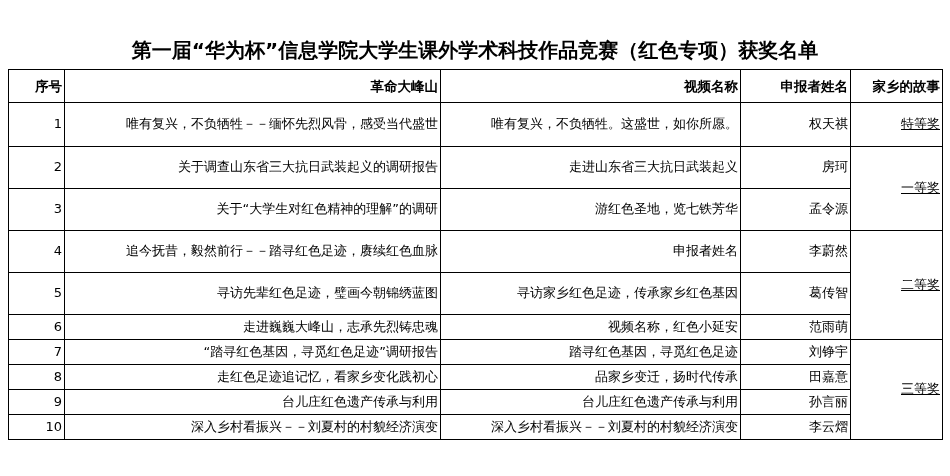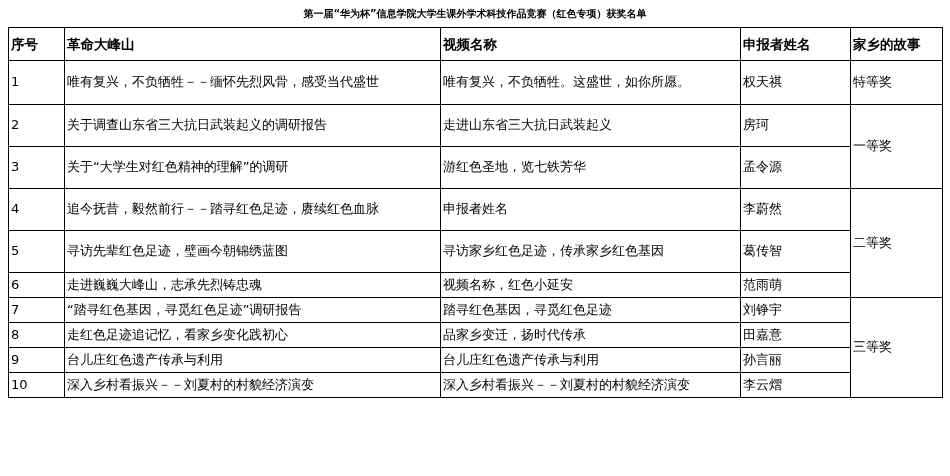--- a/index.html
+++ b/index.html
@@ -17,36 +17,37 @@
   .page {
     position: relative;
     width: 950px;
     height: 476px;
     box-sizing: border-box;
     padding: 0;
   }
   .doc-title {
     text-align: center;
     font-weight: bold;
-    font-size: 10px;
+    font-size: 20px;
     letter-spacing: 0px;
     padding: 8px 10px 7px 10px;
     line-height: 1.2;
     white-space: nowrap;
+    margin-top: 30px;
   }
   table.award-table {
     border-collapse: collapse;
     table-layout: fixed;
     width: 934px;
     margin: 0 8px;
     border: 1.6px solid #000;
   }
   table.award-table td, table.award-table th {
     border: 1.2px solid #000;
-    text-align: left;
+    text-align: right;
     vertical-align: middle;
     font-size: 13px;
     padding: 3px 2px;
     line-height: 1.25;
     font-weight: normal;
   }
   table.award-table thead th {
     font-weight: bold;
     font-size: 13.5px;
     height: 26px;
@@ -56,20 +57,21 @@
   col.c-video { width: 300px; }
   col.c-author { width: 110px; }
   col.c-prize { width: 92px; }
 
   .r-tall { height: 44px; }
   .r-mid  { height: 42px; }
   .r-std  { height: 25px; }
 
   td.cell-prize {
     font-size: 13px;
+    text-decoration: underline;
   }
   td.cell-no {
     font-size: 12.5px;
   }
 </style>
 </head>
 <body>
 
 <div class="page">
 

